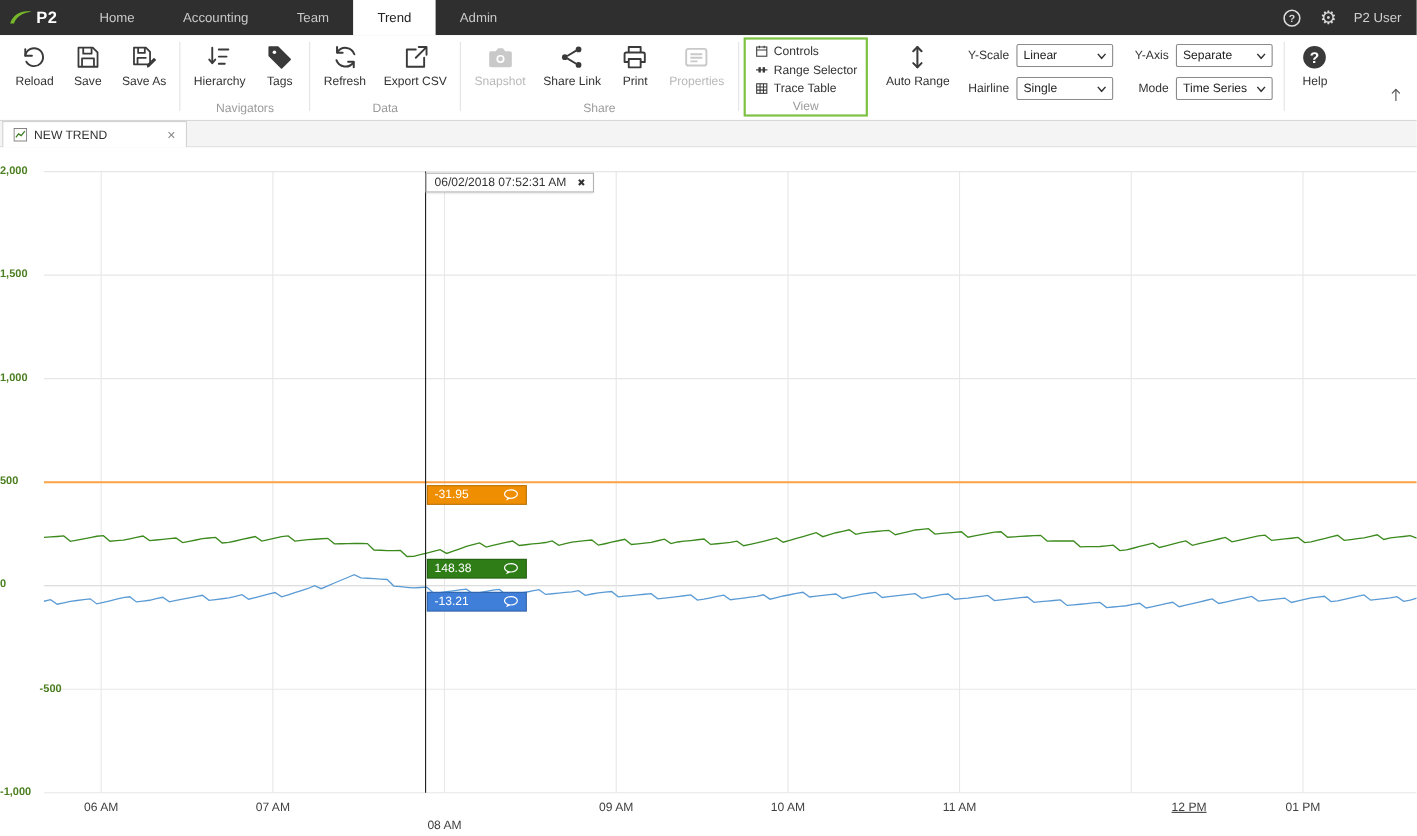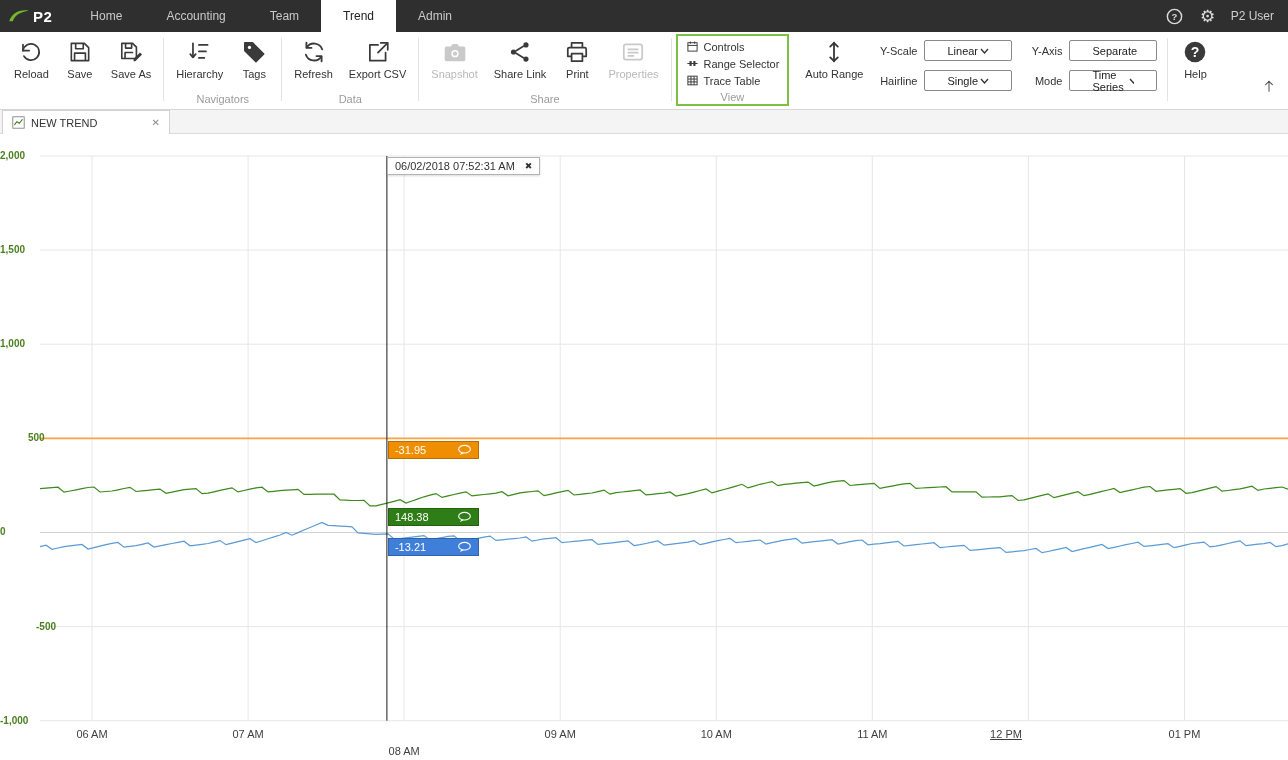--- a/index.html
+++ b/index.html
@@ -33,21 +33,21 @@
   .view-item { display:flex; align-items:center; gap:5px; font-size:11px; color:#333; padding:2px 0; cursor:pointer; white-space:nowrap; }
   .view-item svg { width:13px; height:13px; flex:0 0 auto; }
   
   .config-inner { display:flex; align-items:flex-start; }
   .config-fields { display:flex; gap:12px; padding:6px 6px 0 2px; }
   .cfg-col { display:flex; flex-direction:column; gap:9px; }
   .cfg-row { display:flex; align-items:center; gap:7px; font-size:11px; color:#333; }
   .cfg-label { text-align:right; white-space:nowrap; }
   .cfg-label.w1 { width:44px; }
   .cfg-label.w2 { width:38px; }
-  .select { width:88px; height:21px; border:1px solid #8a8a8a; border-radius:2px; background:#fff; display:flex; align-items:center; justify-content:space-between; padding:0 22px; font-size:11px; color:#222; cursor:pointer; }
+  .select { width:88px; height:21px; border:1px solid #8a8a8a; border-radius:2px; background:#fff; display:flex; align-items:center; justify-content:space-between; padding:0 5px; font-size:11px; color:#222; cursor:pointer; }
   .collapse-btn { position:absolute; right:10px; top:46px; width:18px; height:18px; background:none; border:none; cursor:pointer; padding:0; }
   
   .tabbar { height:24px; background:#f4f4f4; border-bottom:1px solid #dcdcdc; display:flex; align-items:flex-end; padding-left:2px; }
   .doc-tab { height:24px; background:#fff; border:1px solid #d2d2d2; border-bottom:none; display:flex; align-items:center; gap:6px; padding:0 9px; font-size:11px; color:#333; min-width:168px; margin-bottom:-1px; cursor:pointer; }
   .doc-tab .close { margin-left:auto; color:#8a8a8a; font-size:10px; cursor:pointer; }
   
   .chart-area { position:relative; height:624px; background:#fff; }
   .chart-area svg.plot { position:absolute; left:0; top:0; width:1288px; height:624px; }
   .ytick { position:absolute; left:0; width:34px; text-align:left; font-size:10px; color:#4b7f1f; height:14px; line-height:14px;font-weight:bold; }
   .xtick { position:absolute; width:60px; text-align:center; font-size:11px; color:#3f3f3f; }
@@ -367,31 +367,31 @@
       <line x1="1028.4" y1="22" x2="1028.4" y2="586.7" stroke="#e7e7e7"></line>
       <line x1="1184.5" y1="22" x2="1184.5" y2="586.7" stroke="#e7e7e7"></line>
       <polyline fill="none" stroke="#ffa245" stroke-width="1.8" points="40.0,304.4 1288.0,304.4"></polyline>
       <polyline fill="none" stroke="#3c8a1e" stroke-width="1.2" points="40.0,354.6 46.0,354.1 52.0,353.7 58.0,353.2 64.0,358.1 70.0,357.0 76.0,355.8 82.0,354.7 88.0,353.5 94.0,353.0 100.0,358.0 106.0,357.5 112.0,357.0 118.0,355.8 124.0,354.5 130.0,353.3 136.0,357.5 142.0,356.9 148.0,356.3 154.0,355.7 160.0,355.1 166.0,359.3 172.0,358.1 178.0,356.9 184.0,355.6 190.0,355.1 196.0,354.6 202.0,359.6 208.0,359.1 214.0,357.8 220.0,356.4 226.0,355.1 232.0,353.8 238.0,357.9 244.0,356.5 250.0,355.2 256.0,353.8 262.0,353.2 268.0,357.9 274.0,357.3 280.0,356.6 286.0,356.2 292.0,355.8 298.0,355.4 304.0,360.4 310.0,360.3 316.0,360.2 322.0,360.1 328.0,360.0 334.0,360.2 340.0,366.0 346.0,366.2 352.0,366.5 358.0,366.5 364.0,366.4 370.0,371.9 376.0,371.8 382.0,370.3 388.0,368.8 394.0,367.3 400.0,365.7 406.0,369.1 412.0,367.0 418.0,364.9 424.0,362.8 430.0,361.2 436.0,359.6 442.0,363.4 448.0,361.8 454.0,360.5 460.0,359.1 466.0,357.8 472.0,361.9 478.0,361.2 484.0,360.5 490.0,359.9 496.0,359.2 502.0,357.7 508.0,361.8 514.0,360.3 520.0,358.9 526.0,358.2 532.0,357.5 538.0,356.9 544.0,361.6 550.0,360.3 556.0,358.9 562.0,357.6 568.0,356.3 574.0,361.0 580.0,360.4 586.0,359.7 592.0,359.0 598.0,357.6 604.0,356.1 610.0,360.2 616.0,358.7 622.0,358.0 628.0,357.4 634.0,356.7 640.0,356.0 646.0,360.9 652.0,360.3 658.0,359.7 664.0,359.1 670.0,357.9 676.0,362.1 682.0,360.8 688.0,359.6 694.0,358.1 700.0,356.5 706.0,355.0 712.0,358.9 718.0,357.2 724.0,355.5 730.0,353.8 736.0,352.1 742.0,350.3 748.0,353.9 754.0,352.1 760.0,350.3 766.0,349.0 772.0,347.6 778.0,351.7 784.0,350.4 790.0,349.8 796.0,349.2 802.0,348.6 808.0,348.1 814.0,352.1 820.0,350.6 826.0,349.2 832.0,347.8 838.0,347.2 844.0,346.6 850.0,351.5 856.0,350.9 862.0,350.4 868.0,349.9 874.0,349.4 880.0,354.4 886.0,353.2 892.0,352.1 898.0,350.9 904.0,349.8 910.0,349.4 916.0,354.4 922.0,354.0 928.0,353.6 934.0,353.3 940.0,353.0 946.0,352.7 952.0,357.9 958.0,357.8 964.0,357.8 970.0,357.8 976.0,357.8 982.0,363.1 988.0,363.0 994.0,362.9 1000.0,362.8 1006.0,362.2 1012.0,361.6 1018.0,366.5 1024.0,365.9 1030.0,364.4 1036.0,362.8 1042.0,361.3 1048.0,359.8 1054.0,363.7 1060.0,362.2 1066.0,360.6 1072.0,359.1 1078.0,357.7 1084.0,361.7 1090.0,360.3 1096.0,358.8 1102.0,357.4 1108.0,356.0 1114.0,354.5 1120.0,358.6 1126.0,357.2 1132.0,355.9 1138.0,354.5 1144.0,353.2 1150.0,352.5 1156.0,357.3 1162.0,356.6 1168.0,355.9 1174.0,355.3 1180.0,354.6 1186.0,359.3 1192.0,358.7 1198.0,357.1 1204.0,355.6 1210.0,354.1 1216.0,352.6 1222.0,357.2 1228.0,356.5 1234.0,355.7 1240.0,354.9 1246.0,353.6 1252.0,352.2 1258.0,356.4 1264.0,355.0 1270.0,354.3 1276.0,353.7 1282.0,353.0 1288.0,355.2"></polyline>
       <polyline fill="none" stroke="#5b9bd5" stroke-width="1.2" points="40.0,412.6 46.0,411.2 52.0,415.3 58.0,414.0 64.0,412.7 70.0,411.9 76.0,411.1 82.0,410.4 88.0,415.0 94.0,413.6 100.0,412.2 106.0,410.7 112.0,409.3 118.0,408.5 124.0,413.2 130.0,412.4 136.0,411.7 142.0,410.3 148.0,409.0 154.0,413.1 160.0,411.8 166.0,410.6 172.0,409.5 178.0,408.3 184.0,407.2 190.0,411.8 196.0,411.1 202.0,410.3 208.0,409.5 214.0,408.1 220.0,406.6 226.0,410.7 232.0,409.2 238.0,407.7 244.0,406.2 250.0,404.7 256.0,408.6 262.0,406.7 268.0,404.8 274.0,402.9 280.0,401.0 286.0,398.4 292.0,401.2 298.0,398.6 304.0,396.0 310.0,393.5 316.0,391.0 322.0,388.4 328.0,391.4 334.0,391.7 340.0,392.1 346.0,392.4 352.0,392.8 358.0,398.8 364.0,399.3 370.0,399.9 376.0,400.4 382.0,400.1 388.0,399.8 394.0,405.0 400.0,404.7 406.0,403.9 412.0,403.1 418.0,402.3 424.0,401.6 430.0,405.9 436.0,404.7 442.0,403.6 448.0,402.4 454.0,401.8 460.0,406.7 466.0,406.1 472.0,405.5 478.0,404.4 484.0,403.2 490.0,402.1 496.0,406.4 502.0,405.8 508.0,405.2 514.0,404.6 520.0,404.0 526.0,402.9 532.0,407.2 538.0,406.0 544.0,404.9 550.0,404.3 556.0,403.7 562.0,408.6 568.0,408.0 574.0,407.4 580.0,406.8 586.0,406.2 592.0,405.7 598.0,410.4 604.0,409.7 610.0,409.1 616.0,408.4 622.0,407.6 628.0,406.8 634.0,411.5 640.0,410.7 646.0,409.5 652.0,408.2 658.0,407.0 664.0,411.2 670.0,410.4 676.0,409.7 682.0,408.9 688.0,408.1 694.0,406.7 700.0,410.7 706.0,409.3 712.0,407.8 718.0,406.7 724.0,405.5 730.0,404.4 736.0,408.7 742.0,408.0 748.0,407.3 754.0,406.6 760.0,406.0 766.0,410.1 772.0,408.7 778.0,407.4 784.0,406.1 790.0,405.3 796.0,404.5 802.0,409.2 808.0,408.4 814.0,407.7 820.0,407.1 826.0,406.4 832.0,405.7 838.0,410.0 844.0,408.9 850.0,407.7 856.0,406.6 862.0,406.0 868.0,410.8 874.0,410.2 880.0,409.7 886.0,408.9 892.0,408.1 898.0,407.3 904.0,412.0 910.0,411.3 916.0,410.7 922.0,410.0 928.0,409.3 934.0,408.7 940.0,413.6 946.0,413.0 952.0,412.4 958.0,411.9 964.0,411.4 970.0,416.4 976.0,415.9 982.0,415.3 988.0,414.7 994.0,414.1 1000.0,413.6 1006.0,418.4 1012.0,417.8 1018.0,417.2 1024.0,416.7 1030.0,415.5 1036.0,414.4 1042.0,418.7 1048.0,417.5 1054.0,416.2 1060.0,414.8 1066.0,413.5 1072.0,417.6 1078.0,416.2 1084.0,414.7 1090.0,413.3 1096.0,411.9 1102.0,410.5 1108.0,414.6 1114.0,413.3 1120.0,412.0 1126.0,410.7 1132.0,409.5 1138.0,408.2 1144.0,412.4 1150.0,411.8 1156.0,411.1 1162.0,410.4 1168.0,409.7 1174.0,413.7 1180.0,412.3 1186.0,410.9 1192.0,409.5 1198.0,408.8 1204.0,408.1 1210.0,412.9 1216.0,412.2 1222.0,410.8 1228.0,409.5 1234.0,408.2 1240.0,406.8 1246.0,411.6 1252.0,410.9 1258.0,410.2 1264.0,409.6 1270.0,408.4 1276.0,412.7 1282.0,411.6 1288.0,409.8"></polyline>
       <line x1="386.9" y1="22" x2="386.9" y2="586.7" stroke="#1a1a1a"></line>
     </svg>
 <div class="ytick" style="top: 15px; color: rgb(75, 127, 31);">2,000</div>
     <div class="ytick" style="top: 109.12px; color: rgb(75, 127, 31);">1,500</div>
     <div class="ytick" style="top: 203.24px; color: rgb(75, 127, 31);">1,000</div>
-    <div class="ytick" style="top: 297.36px; color: rgb(75, 127, 31); padding-left: 28px;">500</div>
+    <div class="ytick" style="top: 297.36px; color: rgb(75, 127, 31);">500</div>
     <div class="ytick" style="top: 391.48px; color: rgb(75, 127, 31);">0</div>
     <div class="ytick" style="top: 485.6px; color: rgb(75, 127, 31); margin-left: 36px;">-500</div>
     <div class="ytick" style="top: 579.72px; color: rgb(75, 127, 31);">-1,000</div>
     <div class="xtick" style="left: 62px; top: 593.72px;">06 AM</div>
     <div class="xtick" style="left: 218.07px; top: 593.72px;">07 AM</div>
     <div class="xtick" style="left: 374.14px; top: 611px;">08 AM</div>
     <div class="xtick" style="left: 530.21px; top: 593.72px;">09 AM</div>
     <div class="xtick" style="left: 686.28px; top: 593.72px;">10 AM</div>
     <div class="xtick" style="left: 842.35px; top: 593.72px;">11 AM</div>
-    <div class="xtick" style="left: 976px; top: 593.72px; text-decoration: underline;">12 PM</div>
+    <div class="xtick" style="left: 1051px; top: 593.72px; text-decoration: underline;">12 PM</div>
     <div class="xtick" style="left: 1154.49px; top: 593.72px;">01 PM</div>
     <div class="hairline-tip" style="left: 386.944px; top: 23px;">
       <span>06/02/2018 07:52:31 AM</span>
       <span class="tipx">✖</span>
     </div>
     <div class="vlabel" style="left: 387.944px; top: 307.36px; background: rgb(239, 142, 0);">
       <span>-31.95</span>
       <svg viewBox="0 0 18 14" width="15" height="12">
         <ellipse cx="9" cy="6" rx="7" ry="4.6" fill="none" stroke="#fff" stroke-width="1.3"></ellipse>
         <path d="M5.5 9.6l-2 3.4 4.6-2" fill="#fff"></path>

